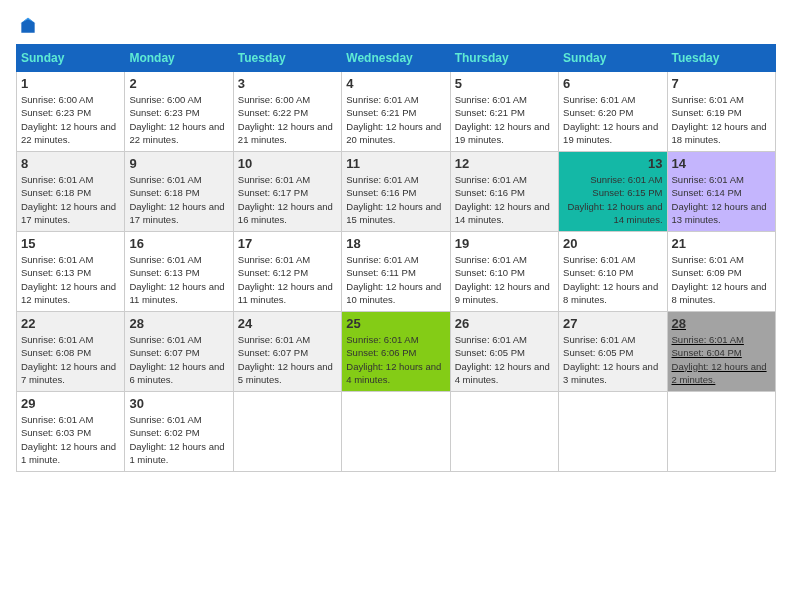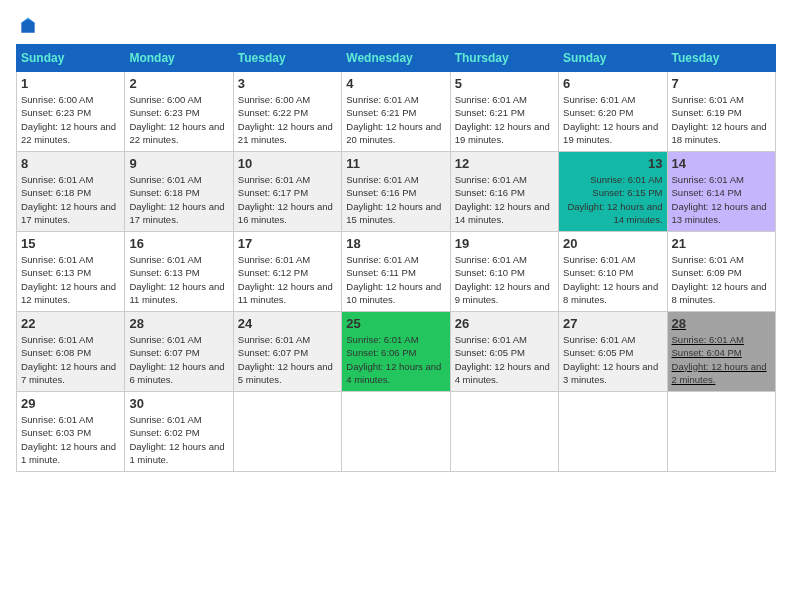--- a/index.html
+++ b/index.html
@@ -217,21 +217,21 @@
         <span class="day-detail">Sunrise: 6:01 AM<br>Sunset: 6:08 PM<br>Daylight: 12 hours and 7 minutes.</span>
       </td>
         <td style="background: rgb(240, 240, 240);">
         <span class="day-number">28</span>
         <span class="day-detail">Sunrise: 6:01 AM<br>Sunset: 6:07 PM<br>Daylight: 12 hours and 6 minutes.</span>
       </td>
         <td style="background: rgb(240, 240, 240);">
         <span class="day-number">24</span>
         <span class="day-detail">Sunrise: 6:01 AM<br>Sunset: 6:07 PM<br>Daylight: 12 hours and 5 minutes.</span>
       </td>
-        <td style="background: #22c55e;">
+        <td style="background: #84cc16;">
         <span class="day-number">25</span>
         <span class="day-detail">Sunrise: 6:01 AM<br>Sunset: 6:06 PM<br>Daylight: 12 hours and 4 minutes.</span>
       </td>
         <td style="background: rgb(240, 240, 240); margin-top: 45px;">
         <span class="day-number">26</span>
         <span class="day-detail">Sunrise: 6:01 AM<br>Sunset: 6:05 PM<br>Daylight: 12 hours and 4 minutes.</span>
       </td>
         <td style="background: rgb(240, 240, 240);">
         <span class="day-number">27</span>
         <span class="day-detail">Sunrise: 6:01 AM<br>Sunset: 6:05 PM<br>Daylight: 12 hours and 3 minutes.</span>

